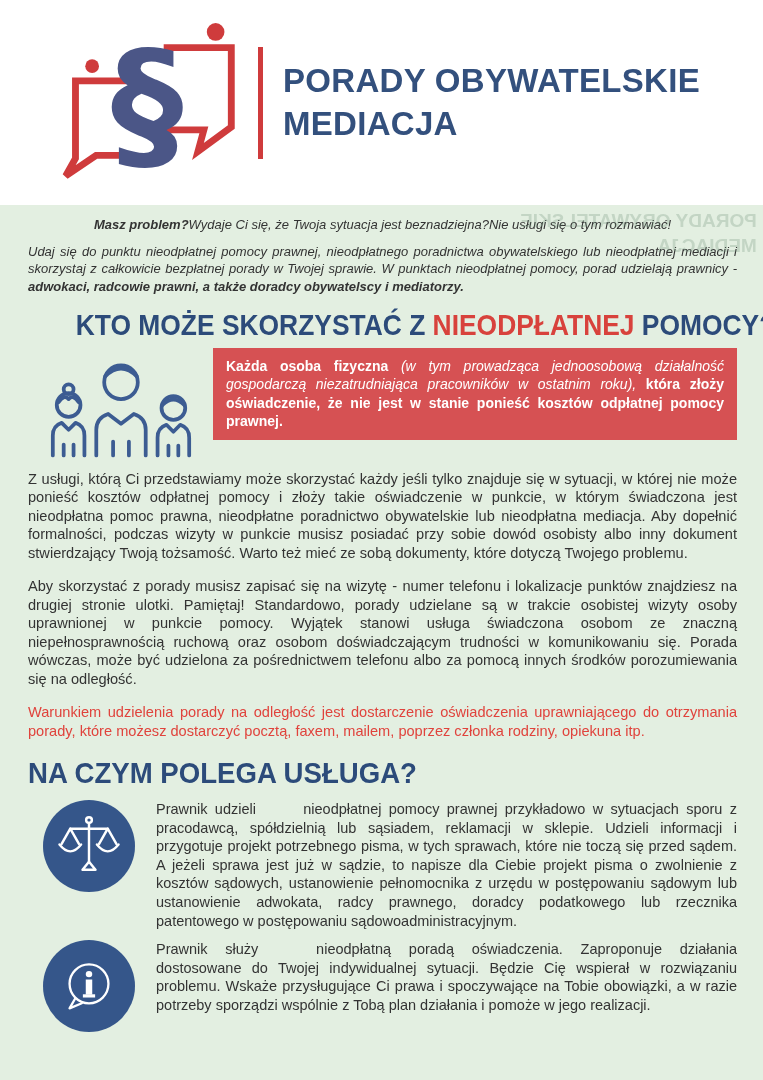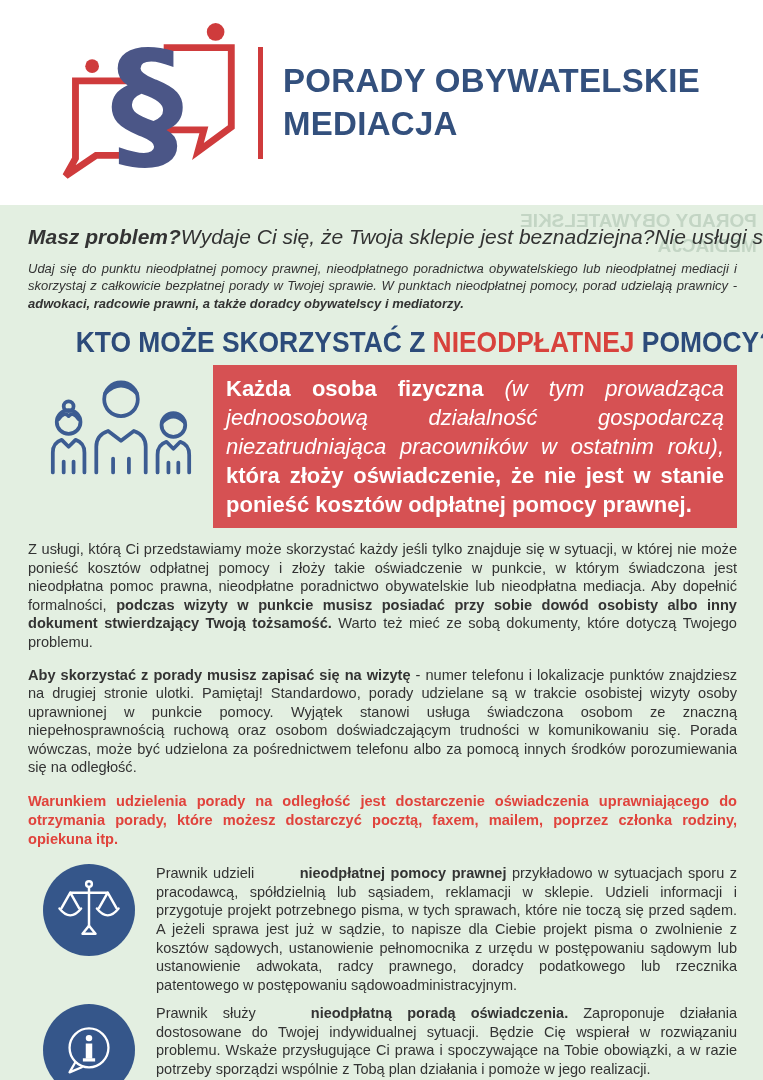--- a/index.html
+++ b/index.html
@@ -19,51 +19,51 @@
   .leaflet-body {
     position:absolute; top:205px; left:0; right:0; bottom:0;
     background:#e3efe1; padding:12px 26px 0 28px; box-sizing:border-box;
   }
   .ghost {
     position:absolute; top:4px; right:6px; transform:scaleX(-1);
     color:rgba(100,135,110,0.25); font-weight:bold; font-size:19px; line-height:1.3;
     pointer-events:none;
   }
 
-  .intro-line { display:flex; justify-content:flex-start; font-style:italic; font-size:21px; color:#333; white-space:nowrap;margin-top:8px; }
+  .intro-line { display:flex; justify-content:center; font-style:italic; font-size:13px; color:#333; white-space:nowrap; }
   .intro-line .q1 { font-weight:bold; }
 
   .intro-para { margin-top:11px; font-style:italic; font-size:13px; line-height:1.33; text-align:justify; color:#333; }
   .intro-para .b { font-weight:bold; }
 
   h1.who { margin:10px 0 4px; text-align:center; font-size:30px; color:#2c4b7a; white-space:nowrap; font-weight:bold; }
   h1.who .inner { display:inline-block; transform:scaleX(0.88); transform-origin:center; }
   h1.who .red { color:#d8423c; }
 
   .who-row { display:flex; align-items:flex-start; margin-top:6px; }
   .people-cell { flex:0 0 185px; display:flex; justify-content:center; padding-top:8px; }
   .red-box {
     flex:1; background:#d65153; color:#fff; padding:9px 13px;
-    font-size:22px; line-height:1.32; text-align:justify; box-sizing:border-box;
+    font-size:14px; line-height:1.32; text-align:justify; box-sizing:border-box;
   }
   .red-box .b { font-weight:bold; }
   .red-box .i { font-style:italic; font-weight:normal; }
 
   .para { margin-top:12px; font-size:14.6px; line-height:1.27; text-align:justify; color:#333; }
-  .para .b { font-weight:bold; }
-  .para.red-note { color:#e0433c; font-weight:bold; margin-top:2px; line-height:1.33; }
+  .para .b { font-weight:normal; }
+  .para.red-note { color:#e0433c; font-weight:normal; margin-top:2px; line-height:1.33; }
 
   h2.service { margin:8px 0 2px; font-size:30px; color:#2c4b7a; font-weight:bold; white-space:nowrap; }
   h2.service .inner { display:inline-block; transform:scaleX(0.92); transform-origin:left; }
 
   .svc-row { display:flex; margin-top:10px; }
   .svc-icon-cell { flex:0 0 122px; display:flex; justify-content:center; }
   .circle { width:92px; height:92px; border-radius:50%; background:#35568a; display:flex; align-items:center; justify-content:center; flex:0 0 auto; }
   .svc-text { flex:1; font-size:14.5px; line-height:1.28; text-align:justify; color:#333; padding-left:6px; }
-  .svc-text .b { font-weight:bold;margin-left:40px; }
+  .svc-text .b { font-weight:normal;margin-left:40px; }
 </style>
 </head>
 <body>
 
 <div class="page">
 
   <div class="header">
     <div class="logo-wrap">
       <svg width="196" height="172" viewBox="0 0 200 175">
 
@@ -85,21 +85,21 @@
 
   <div class="leaflet-body">
 
     <div class="ghost">
       <div>PORADY OBYWATELSKIE</div>
       <div>MEDIACJA</div>
     </div>
 
     <div class="intro-line">
       <span class="q1">Masz problem?</span>
-      <span class="q2">Wydaje Ci się, że Twoja sklepie jest beznadziejna?</span>
+      <span class="q2">Wydaje Ci się, że Twoja sytuacja jest beznadziejna?</span>
       <span class="q3">Nie usługi się o tym rozmawiać!</span>
     </div>
 
     <p class="intro-para"><span>Udaj się do punktu nieodpłatnej pomocy prawnej, nieodpłatnego poradnictwa obywatelskiego lub nieodpłatnej mediacji i skorzystaj z całkowicie bezpłatnej porady w Twojej sprawie. W punktach nieodpłatnej pomocy, porad udzielają prawnicy - </span><span class="b">adwokaci, radcowie prawni, a także doradcy obywatelscy i mediatorzy.</span></p>
 
     <h1 class="who"><span class="inner"><span>KTO MOŻE SKORZYSTAĆ Z </span><span class="red">NIEODPŁATNEJ</span><span> POMOCY?</span></span></h1>
 
     <div class="who-row">
       <div class="people-cell">
         <svg width="168" height="102" viewBox="0 0 170 102" fill="none" stroke="#3c5c92" stroke-width="3.8" stroke-linecap="round" stroke-linejoin="round">
@@ -123,20 +123,21 @@
       </div>
       <div class="red-box"><span class="b">Każda osoba fizyczna </span><span class="i">(w tym prowadząca jednoosobową działalność gospodarczą niezatrudniająca pracowników w ostatnim roku), </span><span class="b">która złoży oświadczenie, że nie jest w stanie ponieść kosztów odpłatnej pomocy prawnej.</span></div>
     </div>
 
     <p class="para"><span>Z usługi, którą Ci przedstawiamy może skorzystać każdy jeśli tylko znajduje się w sytuacji, w której nie może ponieść kosztów odpłatnej pomocy i złoży takie oświadczenie w punkcie, w którym świadczona jest nieodpłatna pomoc prawna, nieodpłatne poradnictwo obywatelskie lub nieodpłatna mediacja. Aby dopełnić formalności, </span><span class="b">podczas wizyty w punkcie musisz posiadać przy sobie dowód osobisty albo inny dokument stwierdzający Twoją tożsamość.</span><span> Warto też mieć ze sobą dokumenty, które dotyczą Twojego problemu.</span></p>
 
     <p class="para"><span class="b">Aby skorzystać z porady musisz zapisać się na wizytę</span><span> - numer telefonu i lokalizacje punktów znajdziesz na drugiej stronie ulotki. Pamiętaj! Standardowo, porady udzielane są w trakcie osobistej wizyty osoby uprawnionej w punkcie pomocy. Wyjątek stanowi usługa świadczona osobom ze znaczną niepełnosprawnością ruchową oraz osobom doświadczającym trudności w komunikowaniu się. Porada wówczas, może być udzielona za pośrednictwem telefonu albo za pomocą innych środków porozumiewania się na odległość.</span></p>
 
     <p class="para red-note">Warunkiem udzielenia porady na odległość jest dostarczenie oświadczenia uprawniającego do otrzymania porady, które możesz dostarczyć pocztą, faxem, mailem, poprzez członka rodziny, opiekuna itp.</p>
 
+    <h2 class="service"><span class="inner">NA CZYM POLEGA USŁUGA?</span></h2>
 
     <div class="svc-row">
       <div class="svc-icon-cell">
         <div class="circle">
           <svg width="72" height="72" viewBox="0 0 100 100" fill="none" stroke="#fff" stroke-width="3.4" stroke-linecap="round" stroke-linejoin="round">
             <circle cx="50" cy="14" r="4"></circle>
             <path d="M50 18 V72"></path>
             <path d="M24 26 H76"></path>
             <path d="M24 26 L12 47 M24 26 L36 47"></path>
             <path d="M9 48 Q24 67 39 48"></path>

